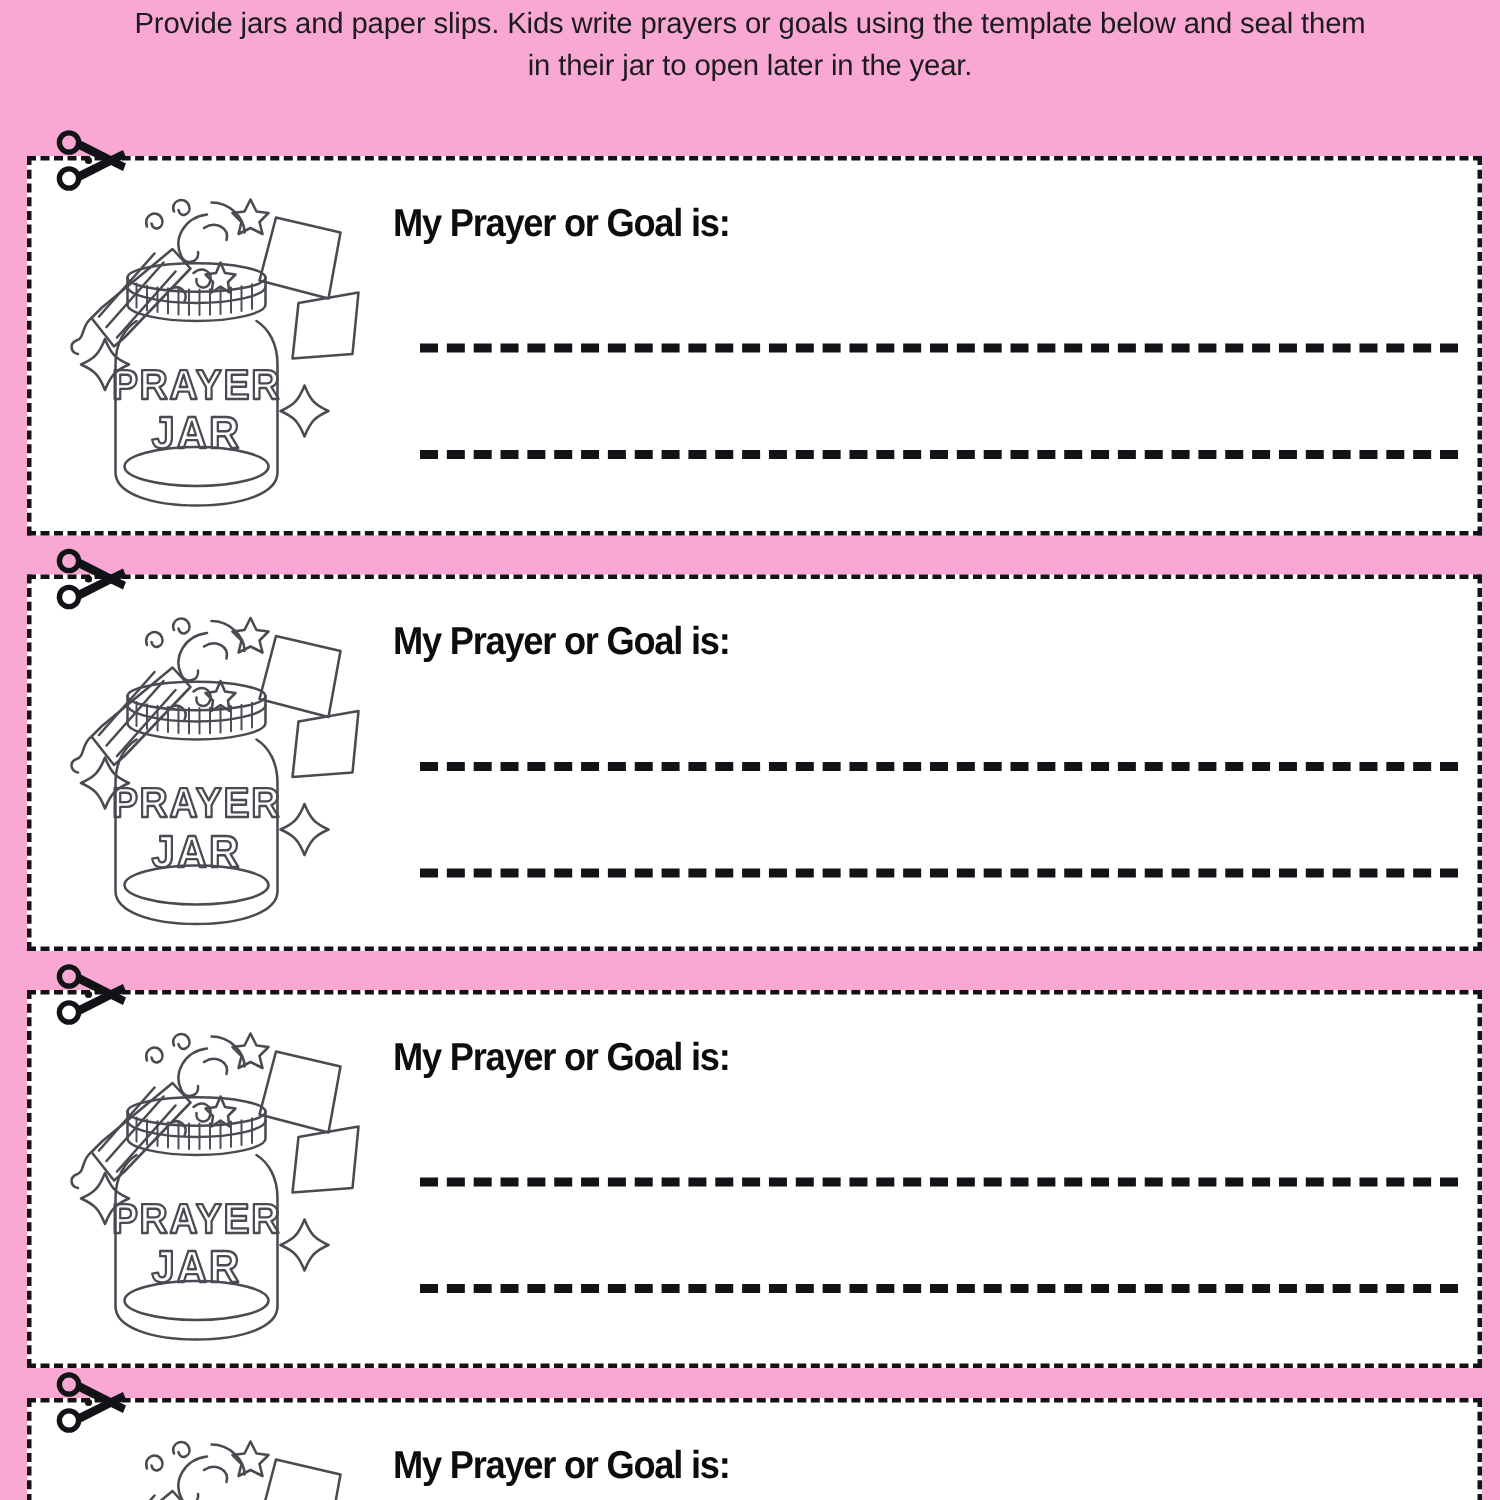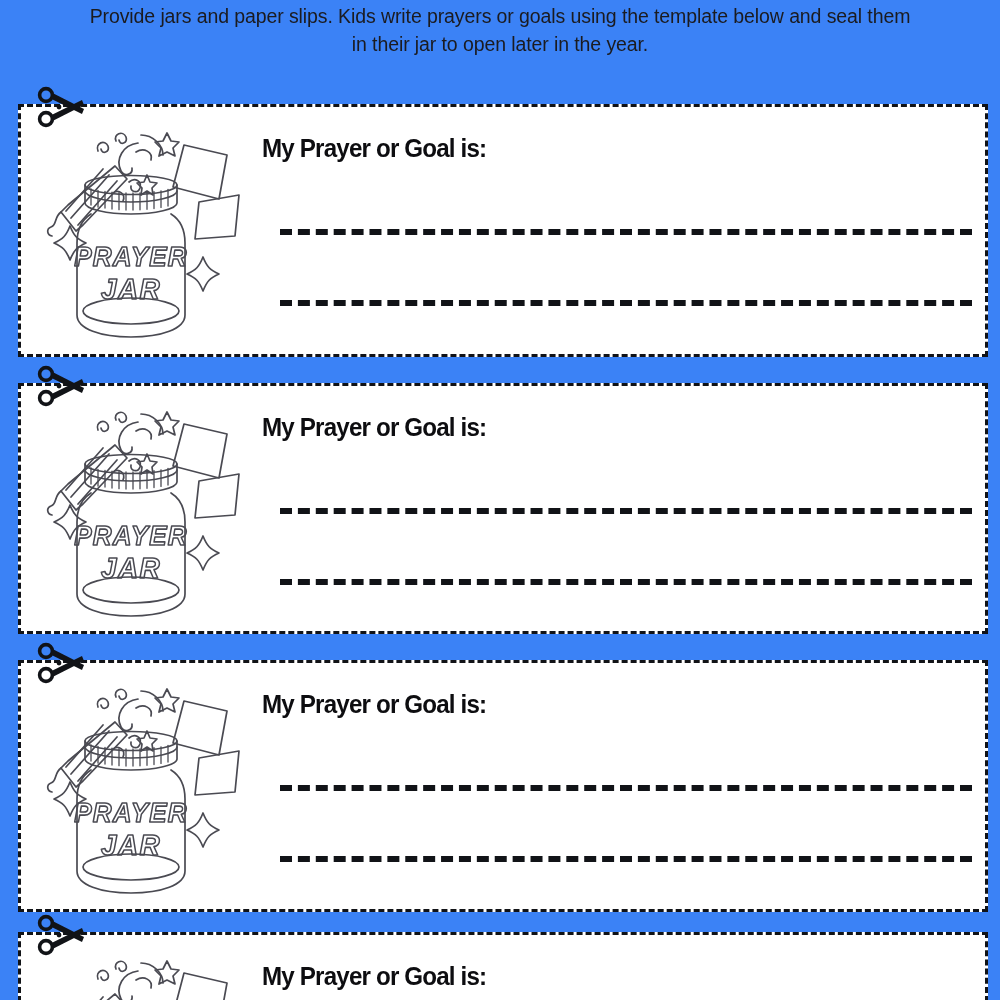--- a/index.html
+++ b/index.html
@@ -2,21 +2,21 @@
 <html><head>
 <meta charset="utf-8">
 <style>
   * { margin:0; padding:0; box-sizing:border-box; }
   html,body{
     width:1000px; height:1000px;
     background:#ffffff;
     font-family:"Liberation Sans", sans-serif;
     overflow:hidden;
   }
-  .page{ position:relative; width:1000px; height:1000px; background:#3b82f6; }
+  .page{ position:relative; width:1000px; height:1000px; background:#f9a8d4; }
 
   
   .instructions{
     position:absolute;
     left:80px; top:2px; width:840px;
     text-align:center;
     font-size:19.5px;
     line-height:28px;
     color:#1b1b1f;
     letter-spacing:-0.1px;
@@ -41,21 +41,21 @@
     width:52px; height:44px;
     z-index:5;
     pointer-events:none;
   }
   .scissors svg{ display:block; width:52px; height:44px; }
 
   
   .art{
     position:absolute;
     left:22px; top:12px;
-    width:200px; height:225px;font-style:italic;
+    width:200px; height:225px;
   }
   .art svg{ display:block; width:200px; height:225px; }
 
   
   .content{
     position:absolute;
     left:241px; top:0; right:0; height:100%;
   }
   .prompt{
     position:absolute;

